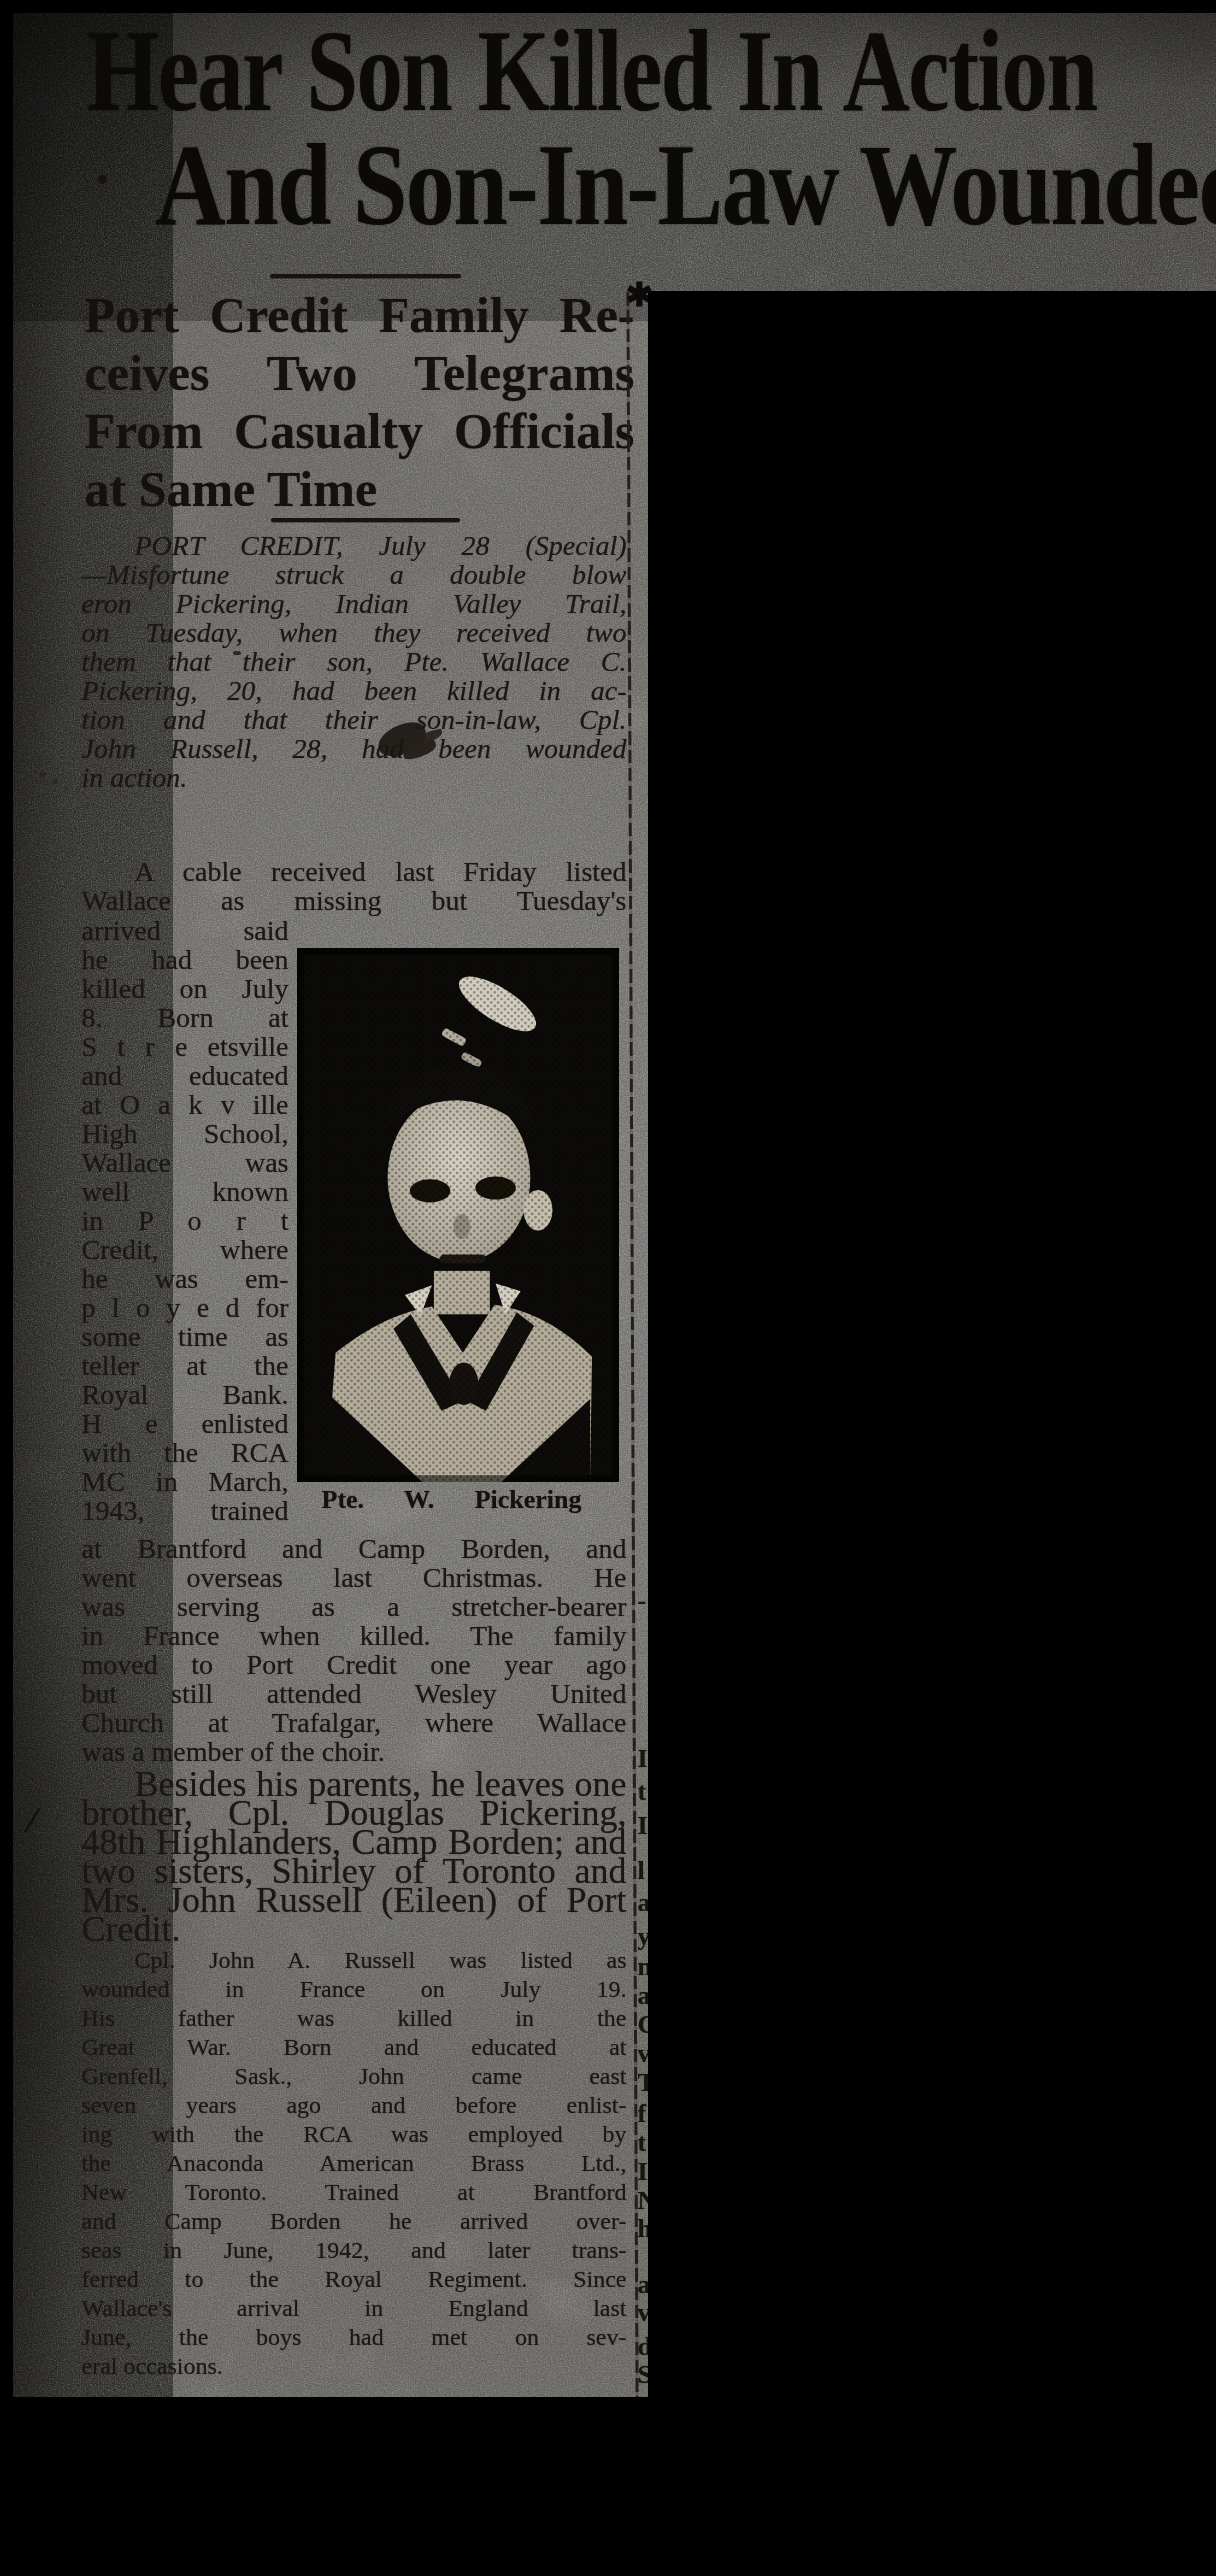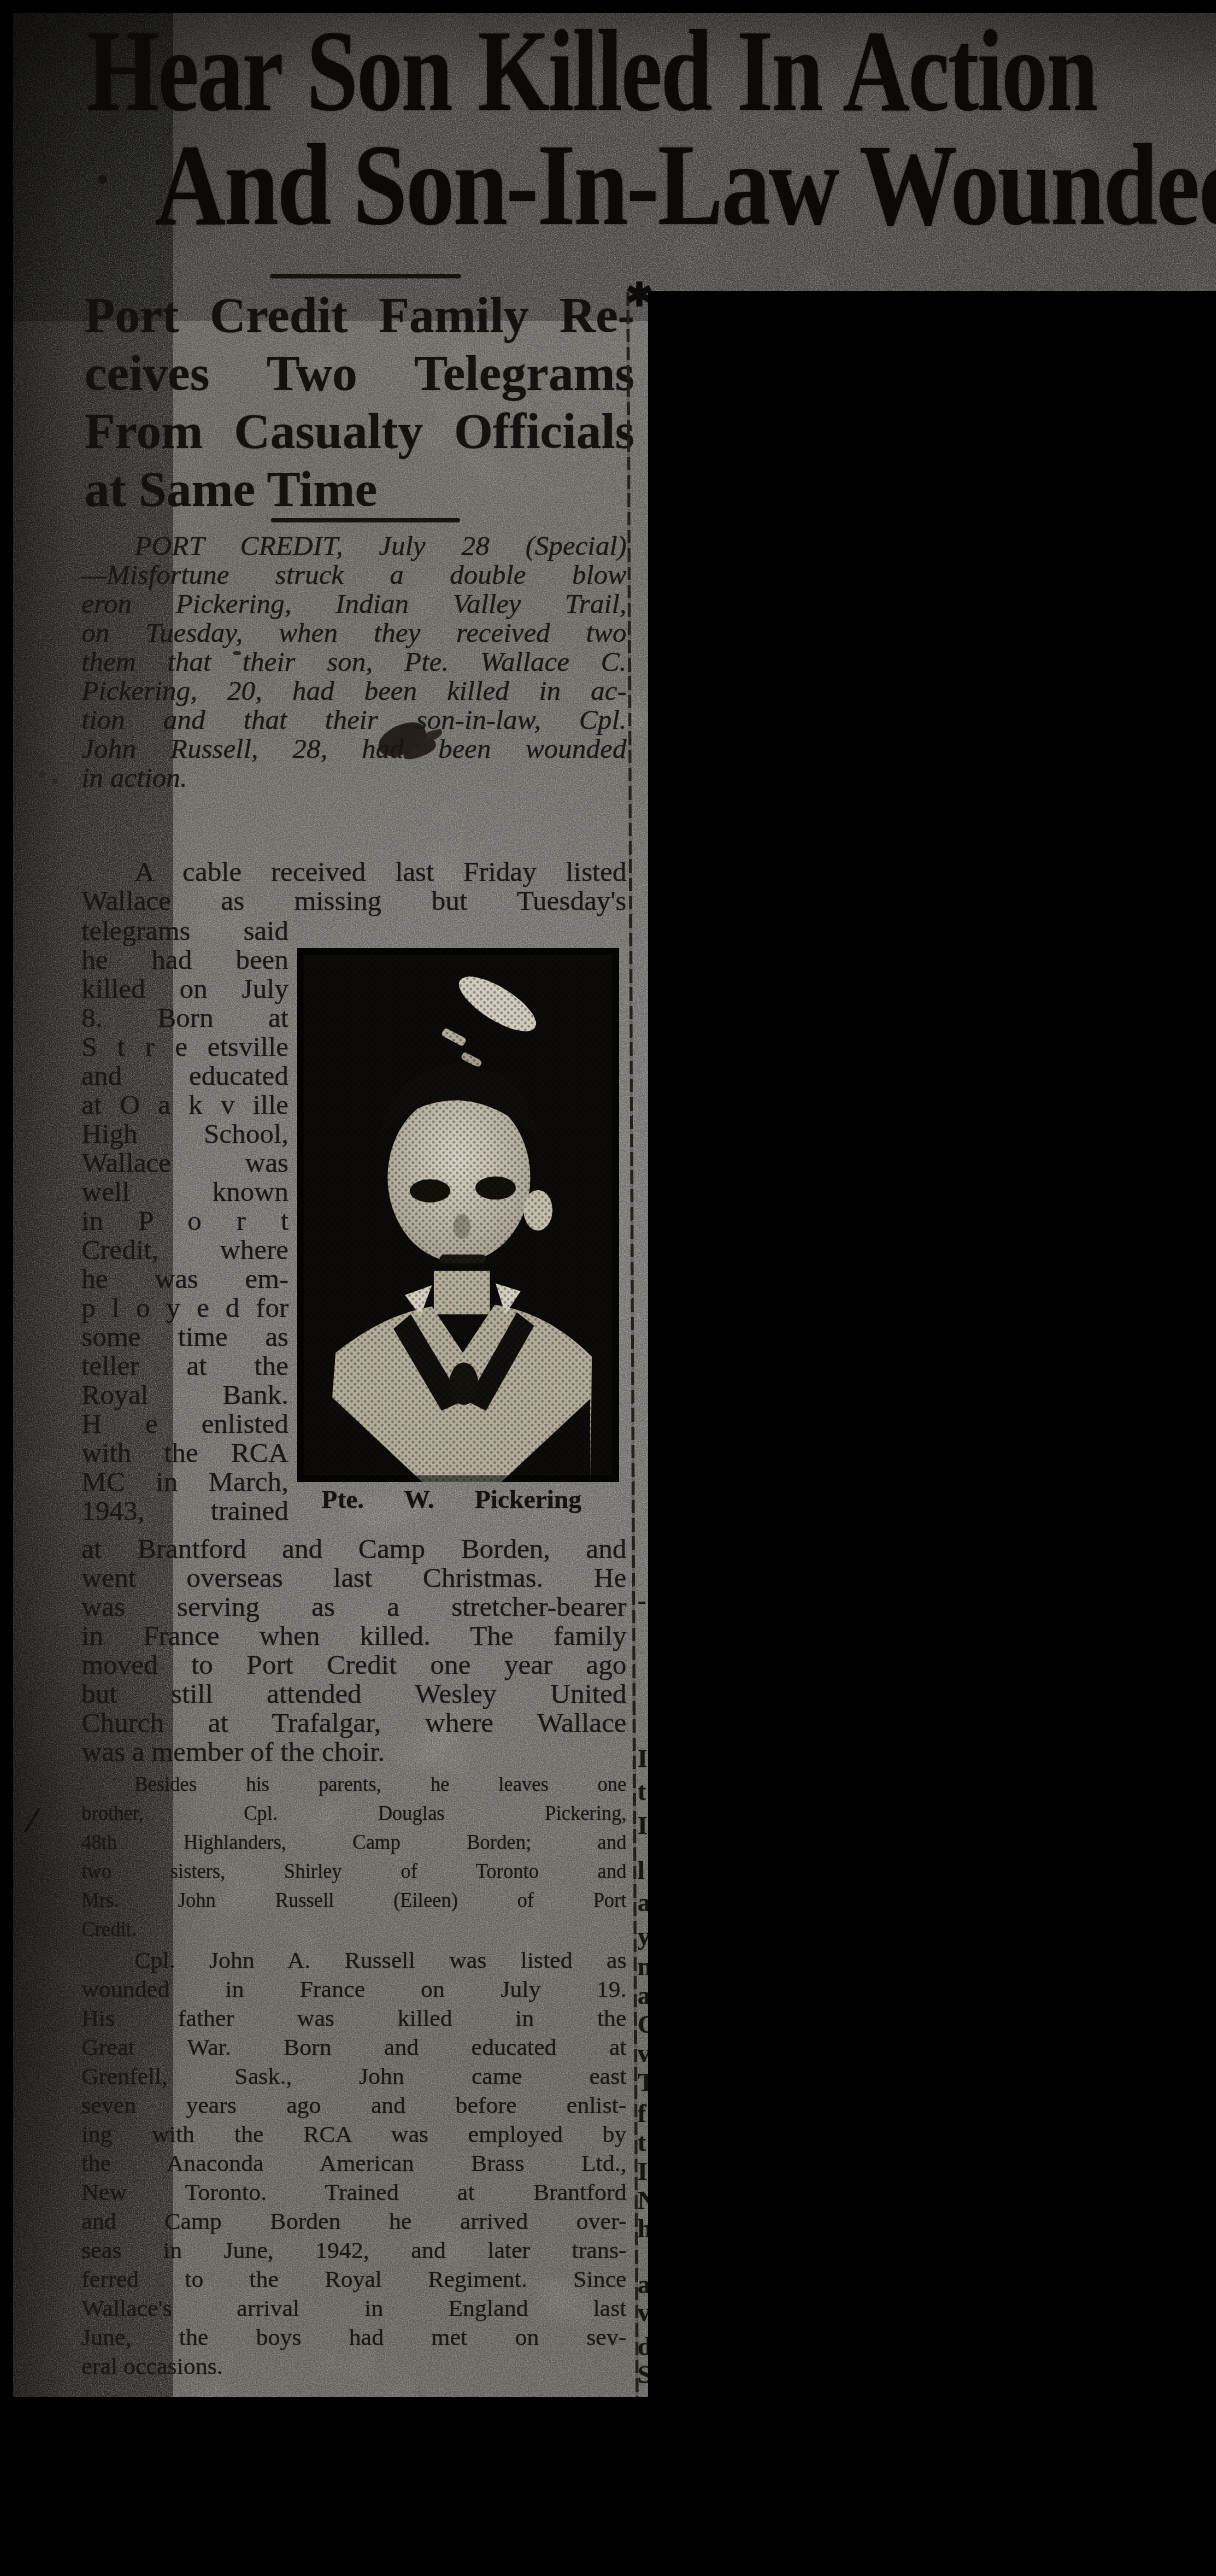--- a/index.html
+++ b/index.html
@@ -31,21 +31,21 @@
   #headline1{left:74px;top:0px;width:1262px;transform:scaleX(.80);}
   #headline2{left:142px;top:114px;width:1250px;transform:scaleX(.845);}
   .headline .ln{text-align:justify;text-align-last:justify;white-space:nowrap;}
   
   #subhead{left:72px;top:273px;width:550px;font-size:50px;line-height:58px;font-weight:bold;color:#14110e;}
   
   #para1      {left:69px;top:518px; width:545px;font-size:28px;line-height:29px;font-style:italic;}
   #para2top   {left:69px;top:844px; width:545px;font-size:28px;line-height:29px;}
   #para2narrow{left:69px;top:903px; width:207px;font-size:28px;line-height:29px;}
   #para2cont  {left:69px;top:1521px;width:545px;font-size:28px;line-height:29px;}
-  #para3      {left:69px;top:1757px;width:545px;font-size:20px;line-height:29px;}
+  #para3      {left:69px;top:1757px;width:545px;font-size:36px;line-height:29px;}
   #para4      {left:69px;top:1933px;width:545px;font-size:24px;line-height:29px;}
   
   #caption{left:309px;top:1472px;width:260px;font-size:26px;font-weight:bold;color:#14110e;}
   
   .hrule{position:absolute;height:4.8px;background:#17140f;z-index:3;border-radius:1.9px;
     box-shadow:0 1px 0 rgba(23,20,15,.4);}
   #rule1{left:257px;top:261px;width:191px;}
   #rule2{left:258px;top:505px;width:189px;}
   #vrule{position:absolute;left:618px;top:279px;width:2.9px;height:2106px;z-index:3;
     background:repeating-linear-gradient(180deg,#23201b 0 13.5px,rgba(35,32,27,.25) 13.5px 18.3px);
@@ -121,21 +121,21 @@
         <div class="ln">Pickering, 20, had been killed in ac-</div>
         <div class="ln">tion and that their son-in-law, Cpl.</div>
         <div class="ln">John Russell, 28, had been wounded</div>
         <div class="ln endl">in action.</div>
       </div>
     <div id="para2top" class="tblock">
         <div class="ln indent">A cable received last Friday listed</div>
         <div class="ln">Wallace as missing but Tuesday's</div>
       </div>
     <div id="para2narrow" class="tblock">
-        <div class="ln">telegrams said</div>
+        <div class="ln">arrived said</div>
         <div class="ln">he had been</div>
         <div class="ln">killed on July</div>
         <div class="ln">8. Born at</div>
         <div class="ln">S t r e etsville</div>
         <div class="ln">and educated</div>
         <div class="ln">at O a k v ille</div>
         <div class="ln">High School,</div>
         <div class="ln">Wallace was</div>
         <div class="ln">well known</div>
         <div class="ln">in P o r t</div>

